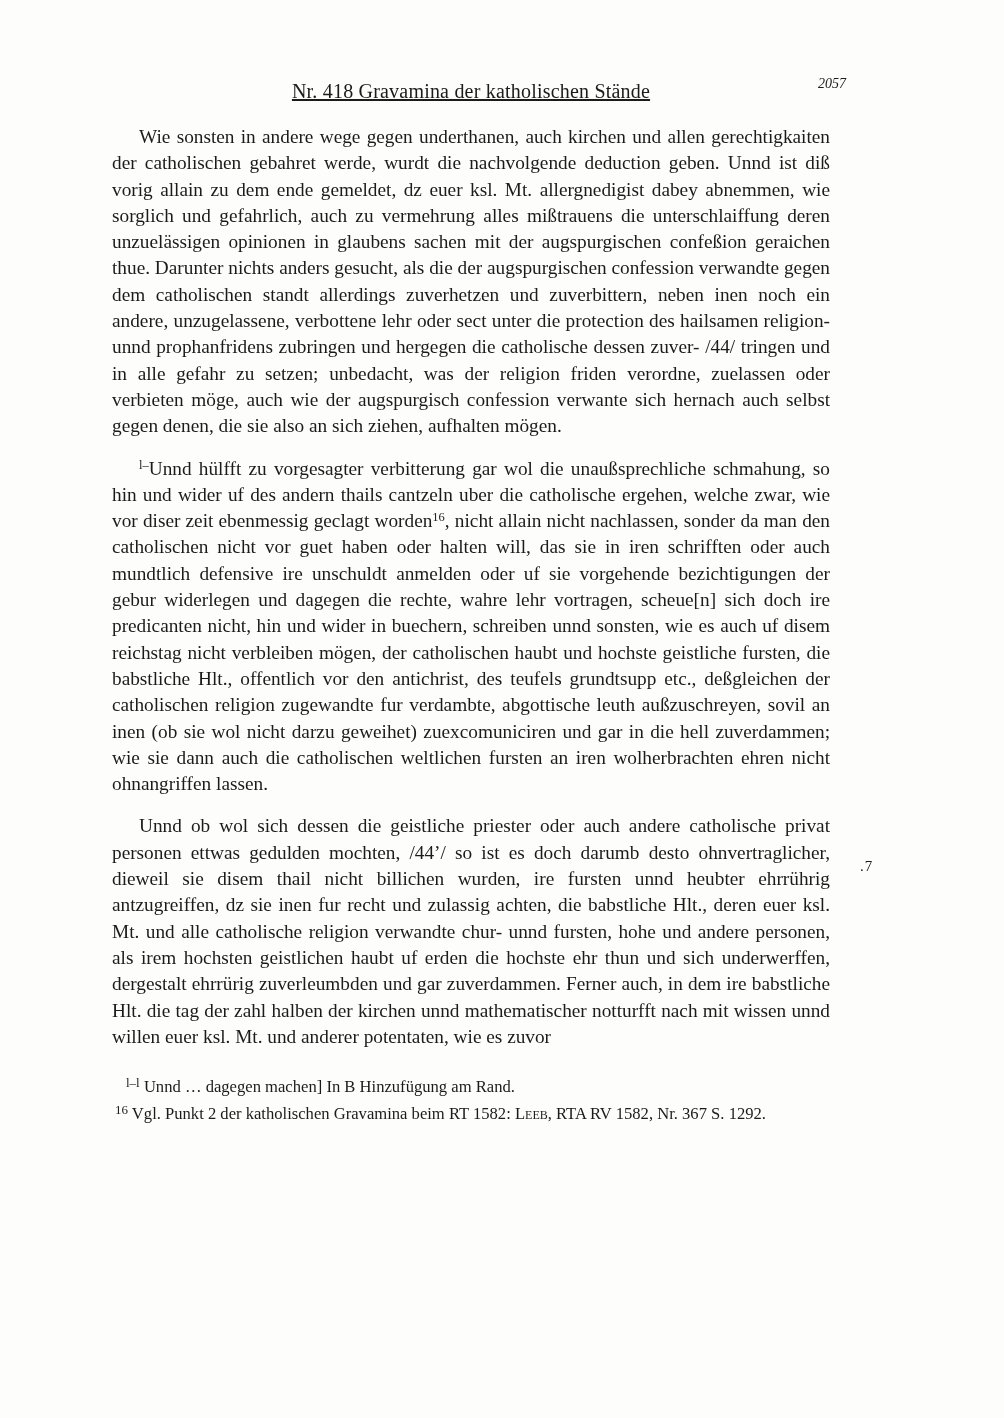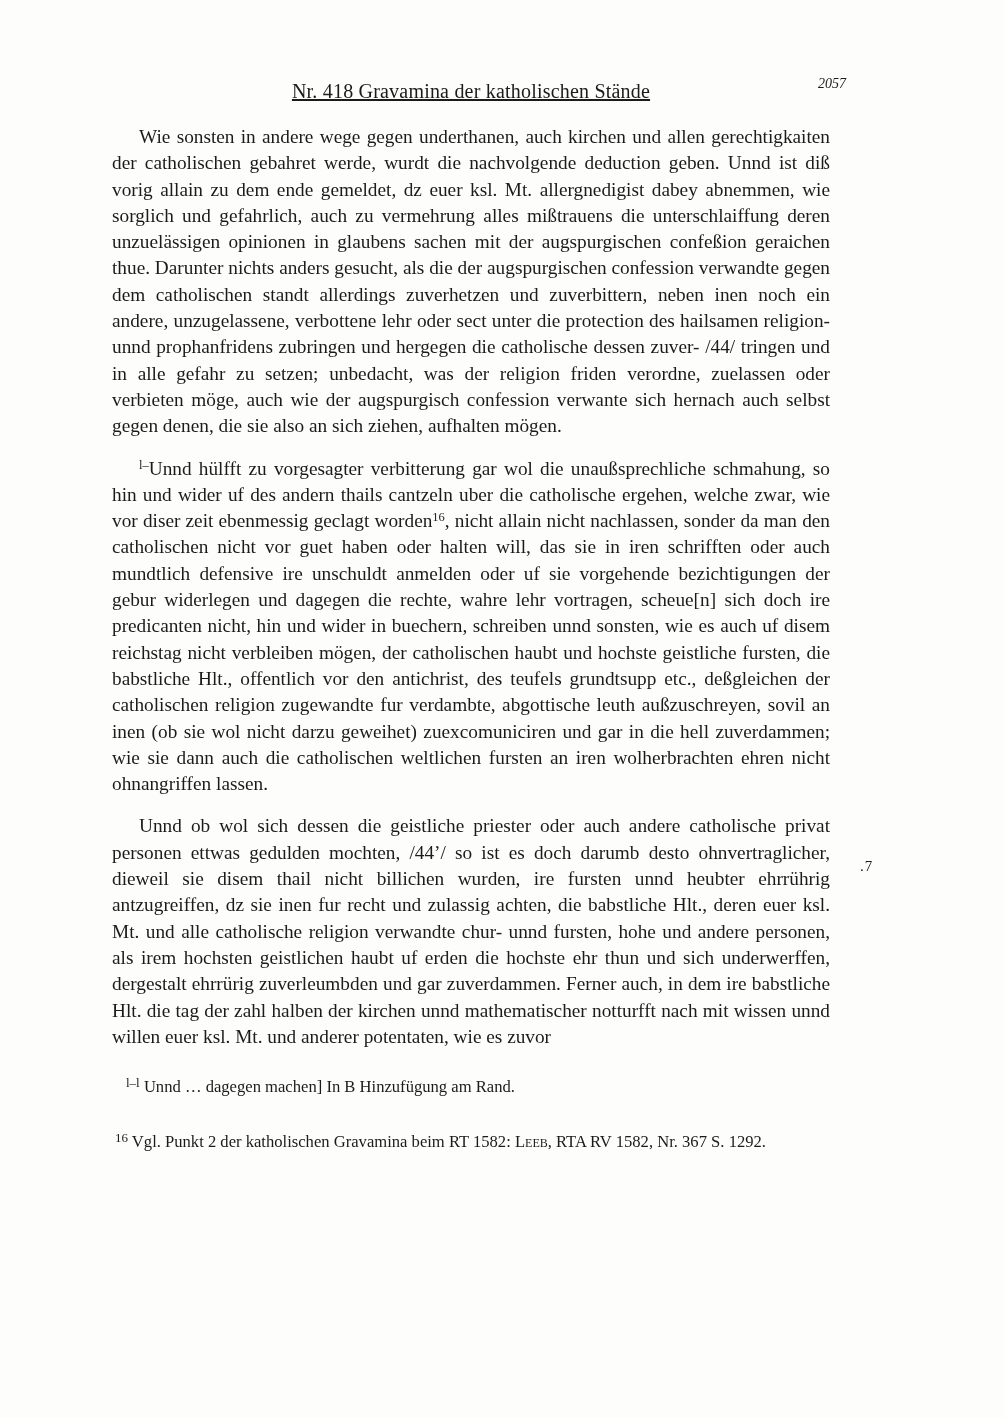--- a/index.html
+++ b/index.html
@@ -70,21 +70,21 @@
     line-height: 22.5px;
     text-align: justify;
   }
   .footnotes p {
     margin: 0;
   }
   .apparatus p {
     text-indent: 30px;
   }
   .footnote-16 {
-    margin-top: 32px;
+    margin-top: 4px;
   }
   .footnote-16 p {
     text-indent: 19px;
   }
   sup.fn-marker {
     font-size: 13px;
     line-height: 0;
     vertical-align: 5px;
     font-style: normal;
   }

